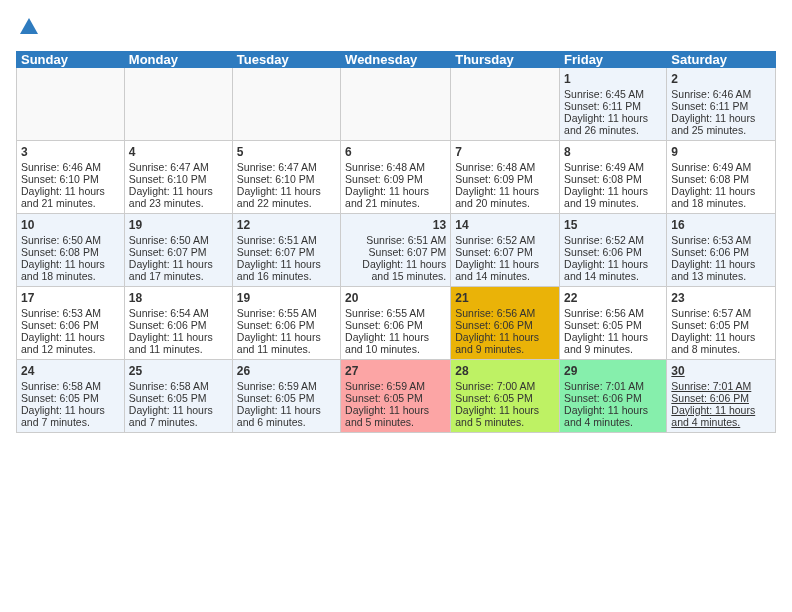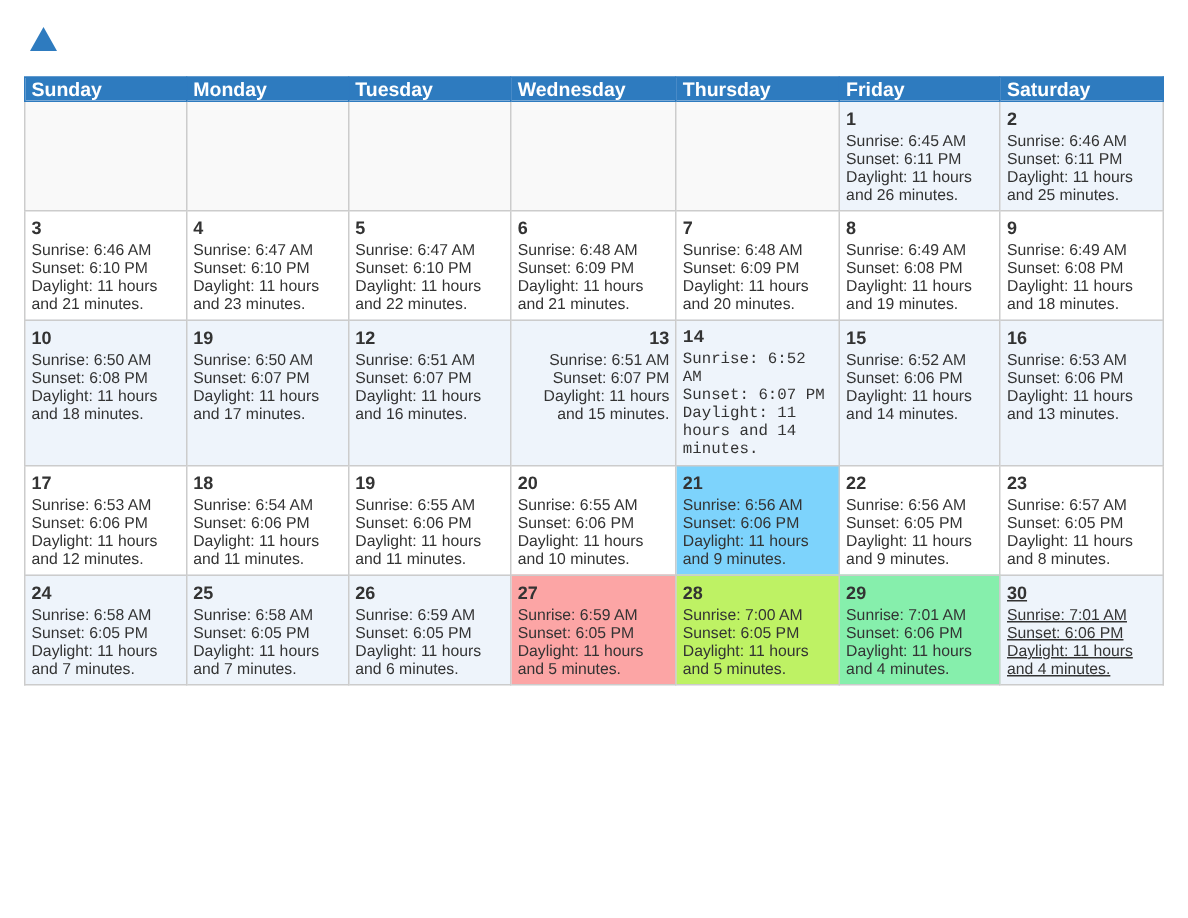--- a/index.html
+++ b/index.html
@@ -196,21 +196,21 @@
           <div>Sunrise: 6:51 AM</div>
           <div>Sunset: 6:07 PM</div>
           <div>Daylight: 11 hours and 16 minutes.</div>
         </td>
         <td style="background-color: rgb(238, 244, 251); text-align: right;">
           <div class="day-num">13</div>
           <div>Sunrise: 6:51 AM</div>
           <div>Sunset: 6:07 PM</div>
           <div>Daylight: 11 hours and 15 minutes.</div>
         </td>
-        <td style="background-color: rgb(238, 244, 251); font-family: Liberation Mono, monospace;">
+        <td style="background-color: rgb(238, 244, 251);">
           <div class="day-num">14</div>
           <div>Sunrise: 6:52 AM</div>
           <div>Sunset: 6:07 PM</div>
           <div>Daylight: 11 hours and 14 minutes.</div>
         </td>
         <td style="background-color: rgb(238, 244, 251);">
           <div class="day-num">15</div>
           <div>Sunrise: 6:52 AM</div>
           <div>Sunset: 6:06 PM</div>
           <div>Daylight: 11 hours and 14 minutes.</div>
@@ -240,21 +240,21 @@
           <div>Sunrise: 6:55 AM</div>
           <div>Sunset: 6:06 PM</div>
           <div>Daylight: 11 hours and 11 minutes.</div>
         </td>
         <td style="background-color: rgb(255, 255, 255);">
           <div class="day-num">20</div>
           <div>Sunrise: 6:55 AM</div>
           <div>Sunset: 6:06 PM</div>
           <div>Daylight: 11 hours and 10 minutes.</div>
         </td>
-        <td style="background-color: #7dd3fc;">
+        <td style="background-color: #eab308;">
           <div class="day-num">21</div>
           <div>Sunrise: 6:56 AM</div>
           <div>Sunset: 6:06 PM</div>
           <div>Daylight: 11 hours and 9 minutes.</div>
         </td>
         <td style="background-color: rgb(255, 255, 255);">
           <div class="day-num">22</div>
           <div>Sunrise: 6:56 AM</div>
           <div>Sunset: 6:05 PM</div>
           <div>Daylight: 11 hours and 9 minutes.</div>

